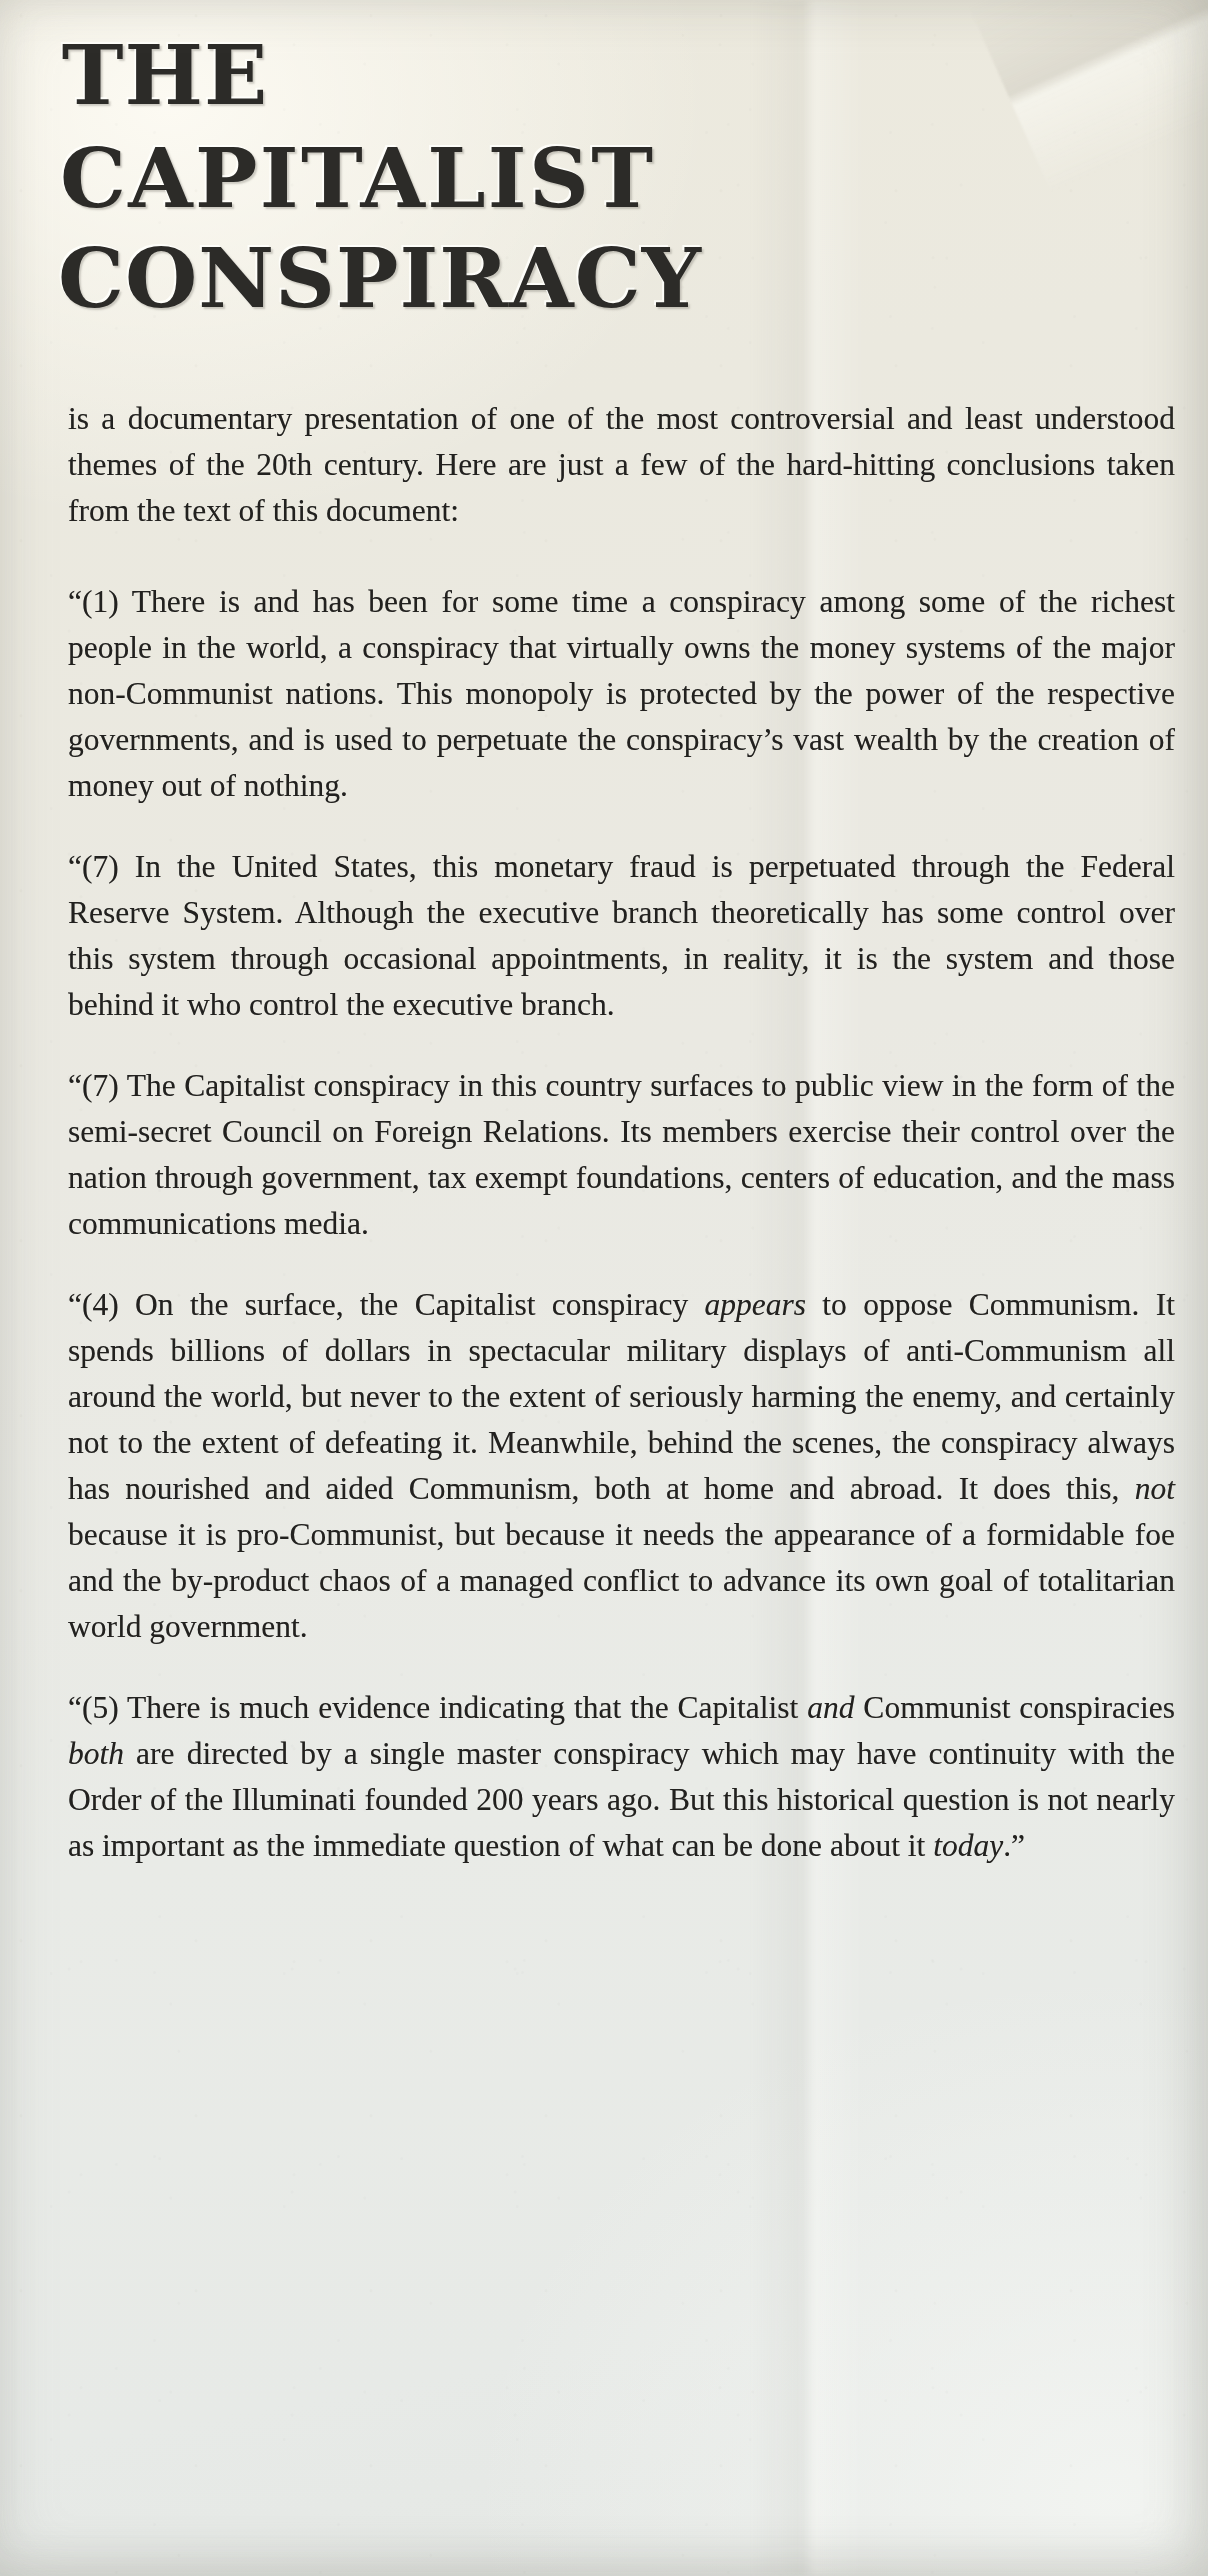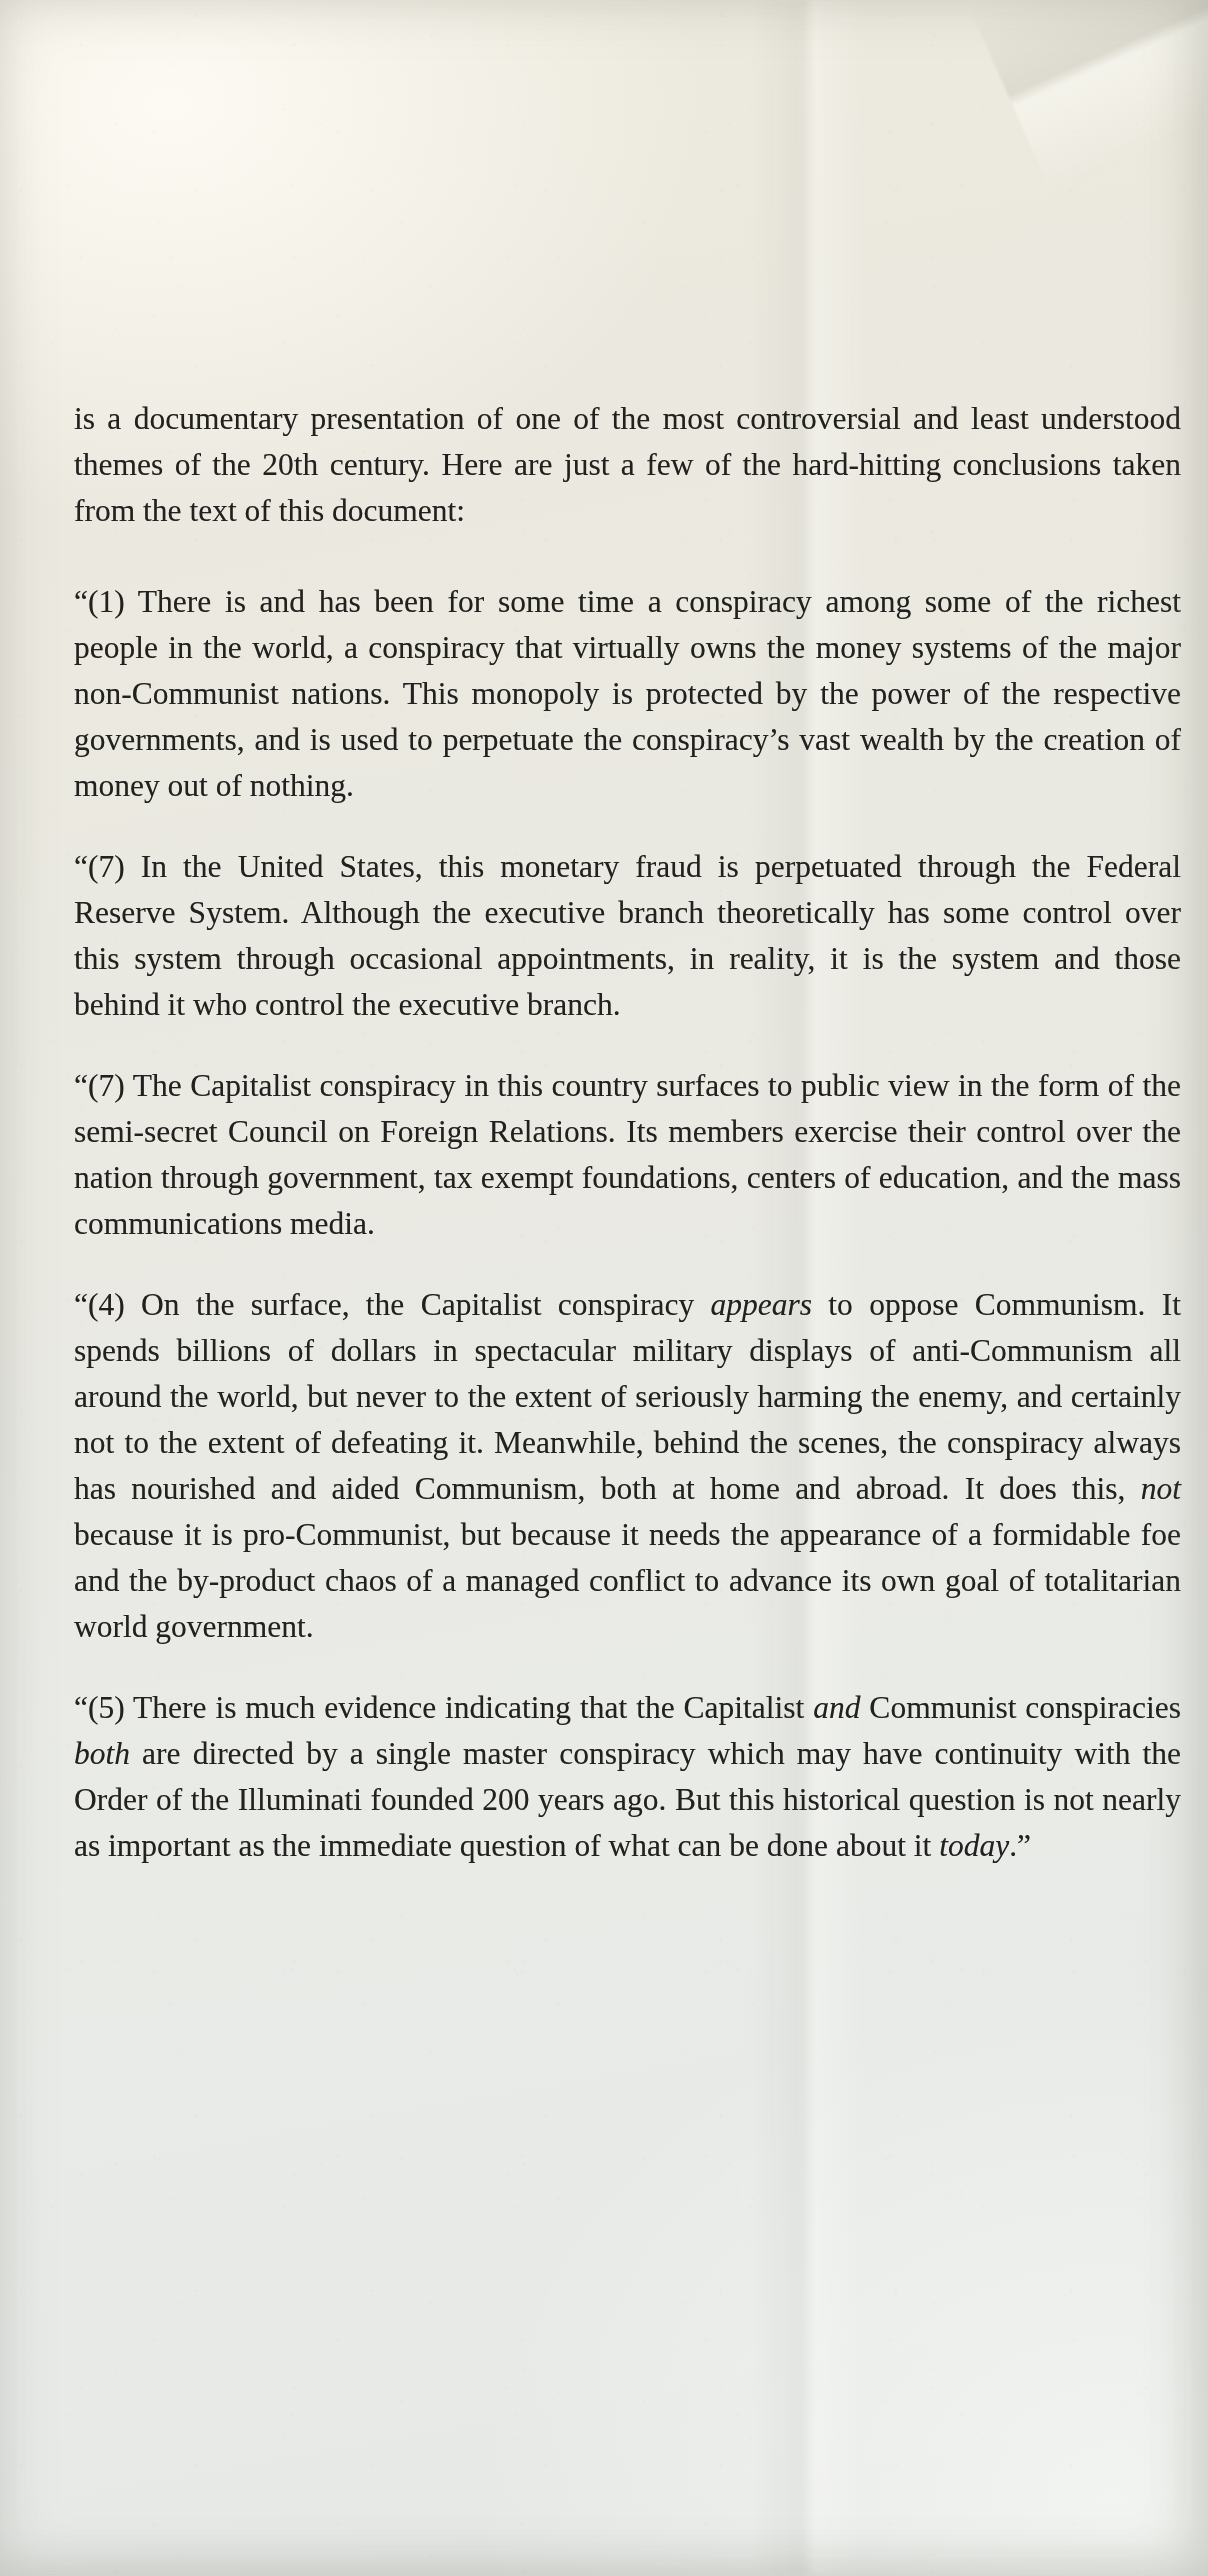--- a/index.html
+++ b/index.html
@@ -88,21 +88,21 @@
       -1.9px -1.9px 0 rgba(255,255,252,0.88),
       1.9px 1.9px 1.9px rgba(120,118,110,0.35);
   }
   #title-1 { font-size: 83px; margin: 17.5px 0 0 5.8px; }
   #title-2 { font-size: 83px; margin: 21.3px 0 0 3.9px; letter-spacing: 0.028em; }
   #title-3 { font-size: 83px; margin: 19.4px 0 0 1.9px; letter-spacing: 0.012em; }
 
   
   #body {
     position: absolute;
-    left: 74px;
+    left: 68px;
     top: 396px;
     width: 1107px;
   }
   .para {
     font-size: 31.5px;
     line-height: 1.46;
     text-align: justify;
     text-justify: inter-word;
     margin: 0 0 35px 0;
     color: #22211f;
@@ -116,20 +116,25 @@
 </style>
 </head>
 <body>
 
 <div id="page">
 
   <div id="grain"></div>
   <div id="crease-corner"></div>
   <div id="fold"></div>
 
+  <div id="masthead">
+    <div class="title-line" id="title-1">THE</div>
+    <div class="title-line" id="title-2">CAPITALIST</div>
+    <div class="title-line" id="title-3">CONSPIRACY</div>
+  </div>
 
   <div id="body">
 
     <p class="para" id="p-intro">is a documentary presentation of one of the most controversial and least understood themes of the 20th century. Here are just a few of the hard-hitting conclusions taken from the text of this document:</p>
 
     <p class="para"><span>“(1)  There is and has been for some time a conspiracy among some of the richest people in the world, a conspiracy that virtually owns the money systems of the major non-Communist nations. This monopoly is protected by the power of the respective governments, and is used to perpetuate the conspiracy’s vast wealth by the creation of money out of nothing.</span></p>
 
     <p class="para"><span>“(7)  In the United States, this monetary fraud is perpetuated through the Federal Reserve System. Although the executive branch theoretically has some control over this system through occasional appointments, in reality, it is the system and those behind it who control the executive branch.</span></p>
 
     <p class="para"><span>“(7)  The Capitalist conspiracy in this country surfaces to public view in the form of the semi-secret Council on Foreign Relations. Its members exercise their control over the nation through government, tax exempt foundations, centers of education, and the mass communications media.</span></p>

